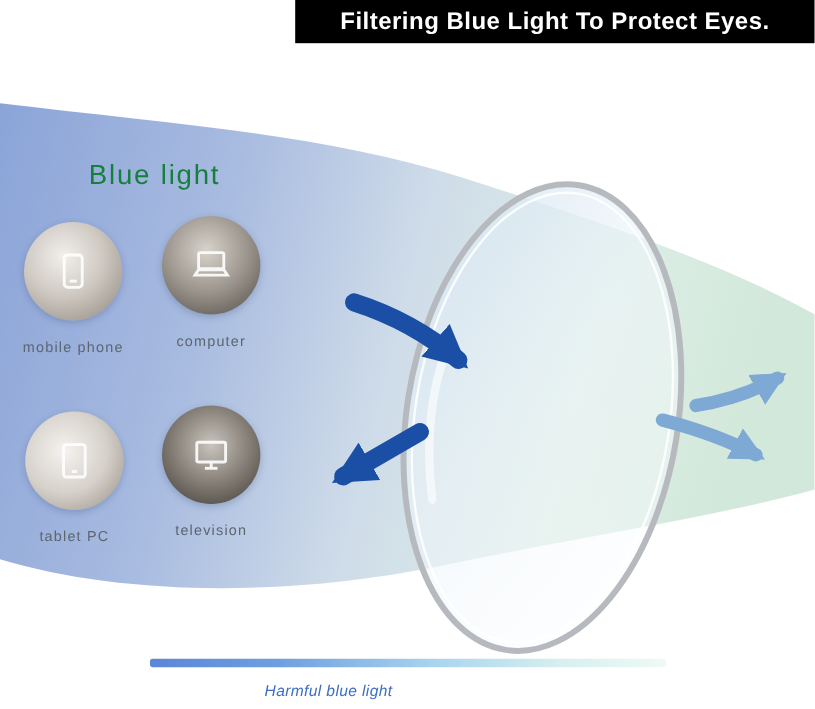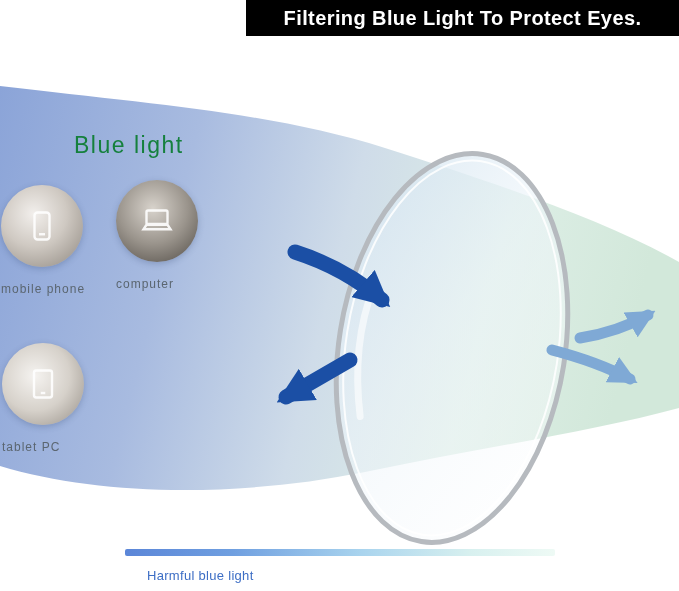--- a/index.html
+++ b/index.html
@@ -16,21 +16,21 @@
     color:#ffffff;font-size:20px;font-weight:bold;letter-spacing:.4px;white-space:nowrap;
   }
   
   .gfx{position:absolute;left:0;top:0;width:679px;height:591px;}
   
   .blue-light-label{
     position:absolute;left:74px;top:132px;font-size:23px;font-weight:300;
     color:#15803d;letter-spacing:1.5px;
   }
   
-  .device-item{position:absolute;width:120px;display:flex;flex-direction:column;align-items:flex-start;}
+  .device-item{position:absolute;width:120px;display:flex;flex-direction:column;align-items:center;}
   .device-photo{
     width:82px;height:82px;border-radius:50%;display:flex;align-items:center;justify-content:center;
     box-shadow:0 2px 6px rgba(40,60,100,.25);
   }
   .photo-light{background:radial-gradient(circle at 40% 35%, #f2efec 0%, #cfc9c2 45%, #8d867e 100%);}
   .photo-dark{background:radial-gradient(circle at 45% 35%, #d8d3cc 0%, #9a948c 50%, #4f4a44 100%);}
   .photo-light2{background:radial-gradient(circle at 40% 40%, #f5f3f0 0%, #d6d1ca 50%, #948d85 100%);}
   .photo-dark2{background:radial-gradient(circle at 50% 40%, #c9c4bd 0%, #7d776f 55%, #3e3a35 100%);}
   .device-photo svg{width:36px;height:36px;opacity:.9;}
   .device-label{
@@ -38,21 +38,21 @@
   }
   #device-mobile{left:1px;top:185px;}
   #device-computer{left:116px;top:180px;}
   #device-tablet{left:2px;top:343px;}
   #device-tv{left:116px;top:338px;}
   
   .spectrum-bar{
     position:absolute;left:125px;top:549px;width:430px;height:7px;border-radius:2px;
     background:linear-gradient(90deg,#5b86d8 0%,#6f9fe0 25%,#a9d4ee 55%,#d7f0ef 80%,#eefaf5 100%);
   }
-  .legend-label{position:absolute;top:568px;width:180px;text-align:left;font-size:13px;letter-spacing:.3px;}
+  .legend-label{position:absolute;top:568px;width:180px;text-align:right;font-size:13px;letter-spacing:.3px;font-style:italic;}
   #legend-harmful{left:147px;color:#3d6ec5;}
   #legend-harmless{left:357px;color:#57a49e;}
 </style>
 </head>
 <body>
 
 <div class="stage">
 
   <svg class="gfx" viewBox="0 0 679 591" aria-hidden="true">
     <defs>
@@ -121,17 +121,27 @@
   <div class="device-item" id="device-tablet">
     <div class="device-photo photo-light2">
       <svg viewBox="0 0 24 24" fill="none" stroke="#ffffff" stroke-width="1.6">
         <rect x="6" y="3" width="12" height="18" rx="1.5"></rect>
           <line x1="10.5" y1="18" x2="13.5" y2="18"></line>
       </svg>
     </div>
     <div class="device-label">tablet PC</div>
   </div>
 
+  <div class="device-item" id="device-tv">
+    <div class="device-photo photo-dark2">
+      <svg viewBox="0 0 24 24" fill="none" stroke="#ffffff" stroke-width="1.6">
+        <rect x="4" y="5" width="16" height="11" rx="1"></rect>
+          <line x1="12" y1="16" x2="12" y2="19"></line>
+          <line x1="8.5" y1="19.5" x2="15.5" y2="19.5"></line>
+      </svg>
+    </div>
+    <div class="device-label">television</div>
+  </div>
 
   <div class="spectrum-bar"></div>
   <div class="legend-label" id="legend-harmful">Harmful blue light</div>
 
 </div>
 
 </body></html>

